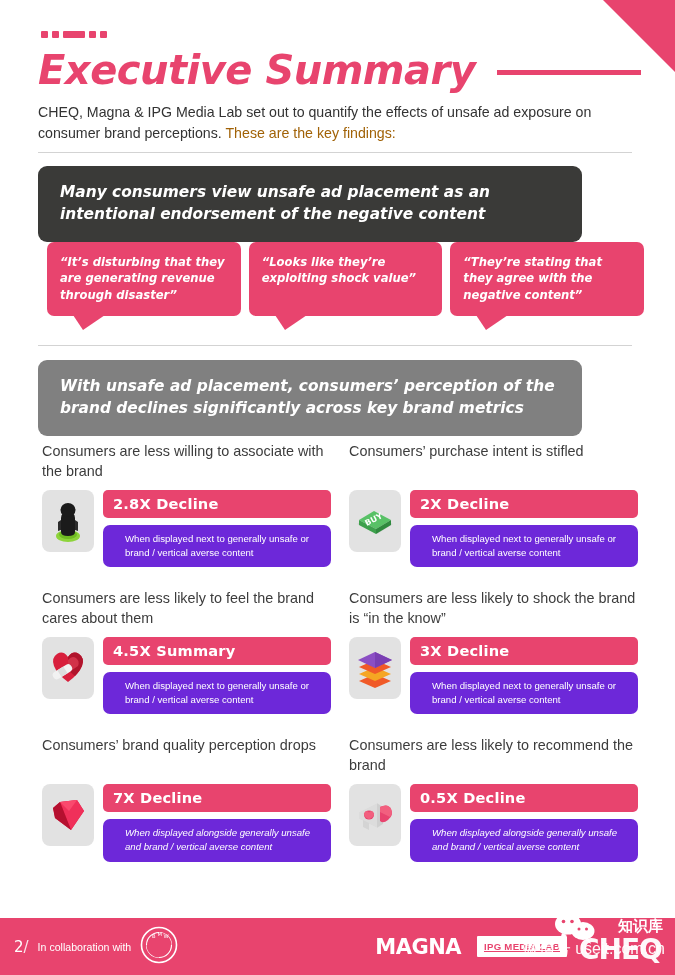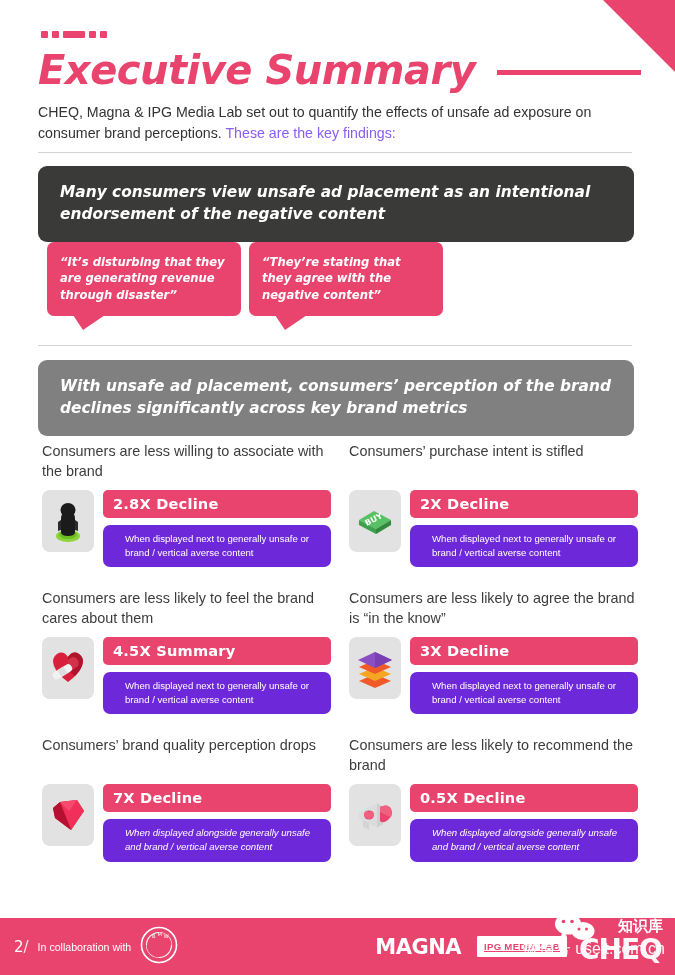--- a/index.html
+++ b/index.html
@@ -33,29 +33,29 @@
     color:#e8446e;letter-spacing:-0.5px;
     white-space:nowrap;
   }
   .title-rule{flex:1;height:5px;background:#e8446e;margin-left:22px;margin-top:4px;}
 
   
   .intro{
     position:absolute;left:38px;top:102px;width:592px;
     font-size:14.2px;line-height:1.45;color:#333333;
   }
-  .intro .hl{color:#8b5cf6;}
+  .intro .hl{color:#a16207;}
 
   .hr{position:absolute;left:38px;height:1px;background:#d3d3d3;width:594px;}
   .hr1{top:152px;}
   .hr2{top:345px;}
 
   
   .banner{
-    position:absolute;left:38px;width:596px;
+    position:absolute;left:38px;width:544px;
     border-radius:9px;box-sizing:border-box;
     padding:16px 22px;
     color:#ffffff;
     font-family:"DejaVu Sans", sans-serif;
     font-style:italic;font-weight:bold;
     font-size:15.4px;line-height:1.42;
   }
   .banner-dark{top:166px;background:#3a3a38;}
   .banner-gray{top:360px;background:#808080;}
 
@@ -176,20 +176,21 @@
   <div class="intro">
     <span>CHEQ, Magna &amp; IPG Media Lab set out to quantify the effects of unsafe ad exposure on consumer brand perceptions. </span><span class="hl">These are the key findings:</span>
   </div>
 
   <div class="hr hr1"></div>
 
   <div class="banner banner-dark">Many consumers view unsafe ad placement as an intentional endorsement of the negative content</div>
 
   <div class="quotes">
     <div class="quote">“It’s disturbing that they are generating revenue through disaster”</div>
+    <div class="quote">“Looks like they’re exploiting shock value”</div>
     <div class="quote">“They’re stating that they agree with the negative content”</div>
   </div>
 
   <div class="hr hr2"></div>
 
   <div class="banner banner-gray">With unsafe ad placement, consumers’ perception of the brand declines significantly across key brand metrics</div>
 
   <div class="metrics">
 
     <div class="mrow">
@@ -252,21 +253,21 @@
             </svg>
           </div>
           <div class="mtext">
             <div class="mpill">4.5X Summary</div>
             <div class="mnote">When displayed next to generally unsafe or brand / vertical averse content</div>
           </div>
         </div>
       </div>
 
       <div class="mcell">
-        <div class="mhead">Consumers are less likely to agree the brand is “in the know”</div>
+        <div class="mhead">Consumers are less likely to shock the brand is “in the know”</div>
         <div class="mbody">
           <div class="icon-box">
             <svg width="42" height="42" viewBox="0 0 42 42">
               <path d="M21 27 L37 34 L21 41 L5 34 Z" fill="#f05a28"></path>
               <path d="M21 20 L37 27 L21 34 L5 27 Z" fill="#f5a623"></path>
               <path d="M21 13 L37 20 L21 27 L5 20 Z" fill="#f05a28"></path>
               <path d="M21 5 L38 13 L21 21 L4 13 Z" fill="#8b4fc4"></path>
               <path d="M21 5 L38 13 L21 21 Z" fill="#7a3fb3"></path>
             </svg>
           </div>

